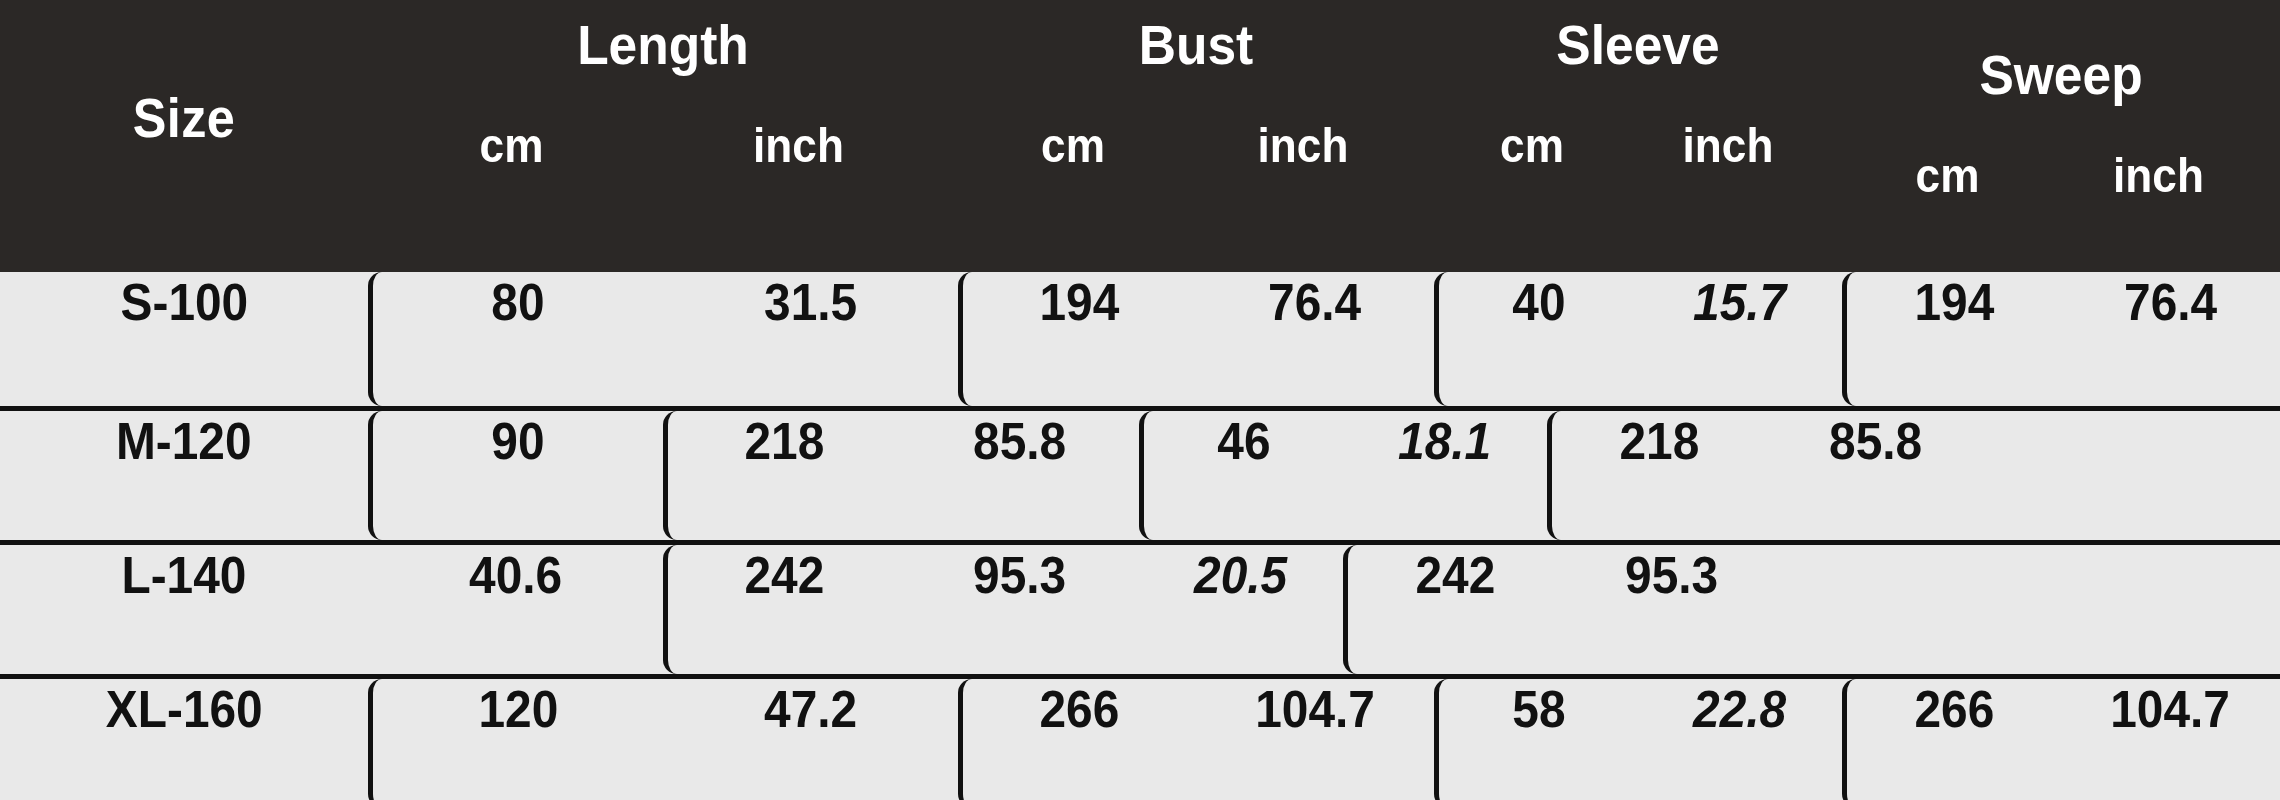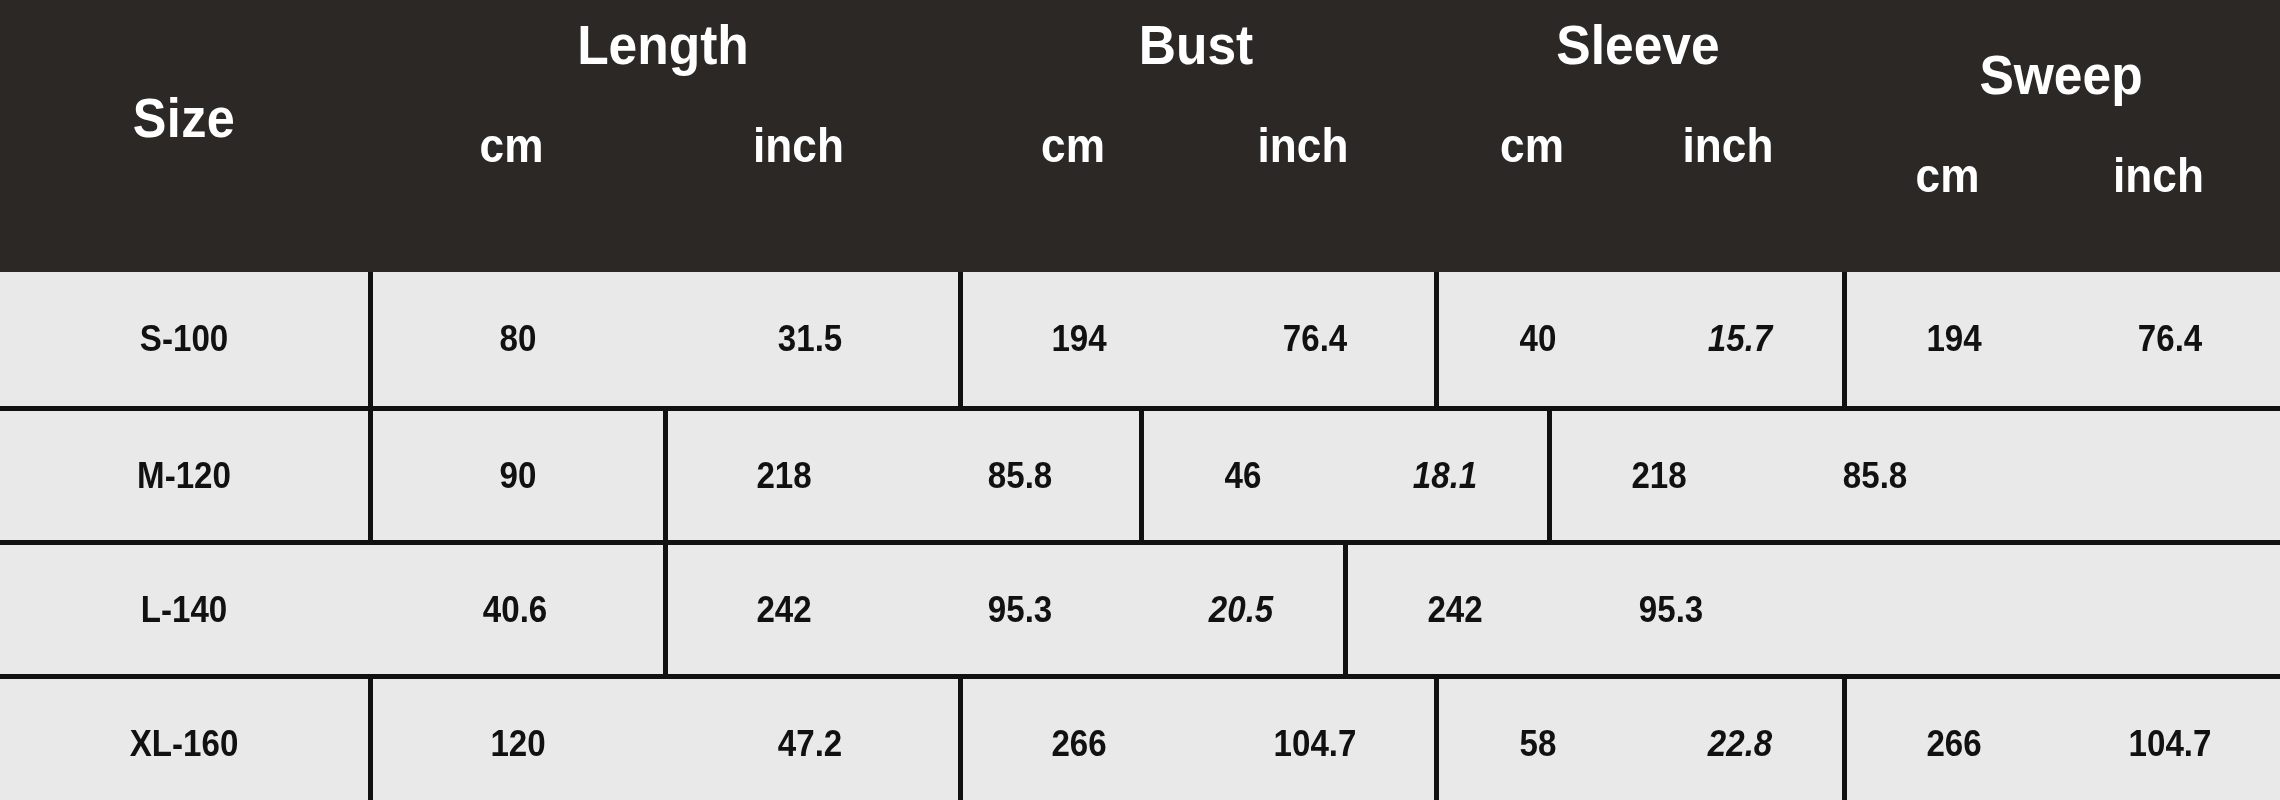--- a/index.html
+++ b/index.html
@@ -107,28 +107,28 @@
     display: flex;
     height: 134px;
     background: #e9e9e9;
     border-top: 5px solid #111111;
     box-sizing: border-box;
   }
   .row:first-child { border-top: none; }
 
   .cell {
     display: flex;
-    align-items: center;
     justify-content: center;
-    font-size: 36px;
+    font-size: 52px;
     font-weight: bold;
     color: #111111;
     box-sizing: border-box;
     border-left: 5px solid #111111;
     transform-origin: center;
+    border-radius: 14px;
   }
   .cell span {
     display: inline-block;
     transform: scaleX(0.92);
   }
   .cell.first { border-left: none; }
 
   
   .c-size   { width: 368px; }
   .c-len-cm { width: 295px; }

